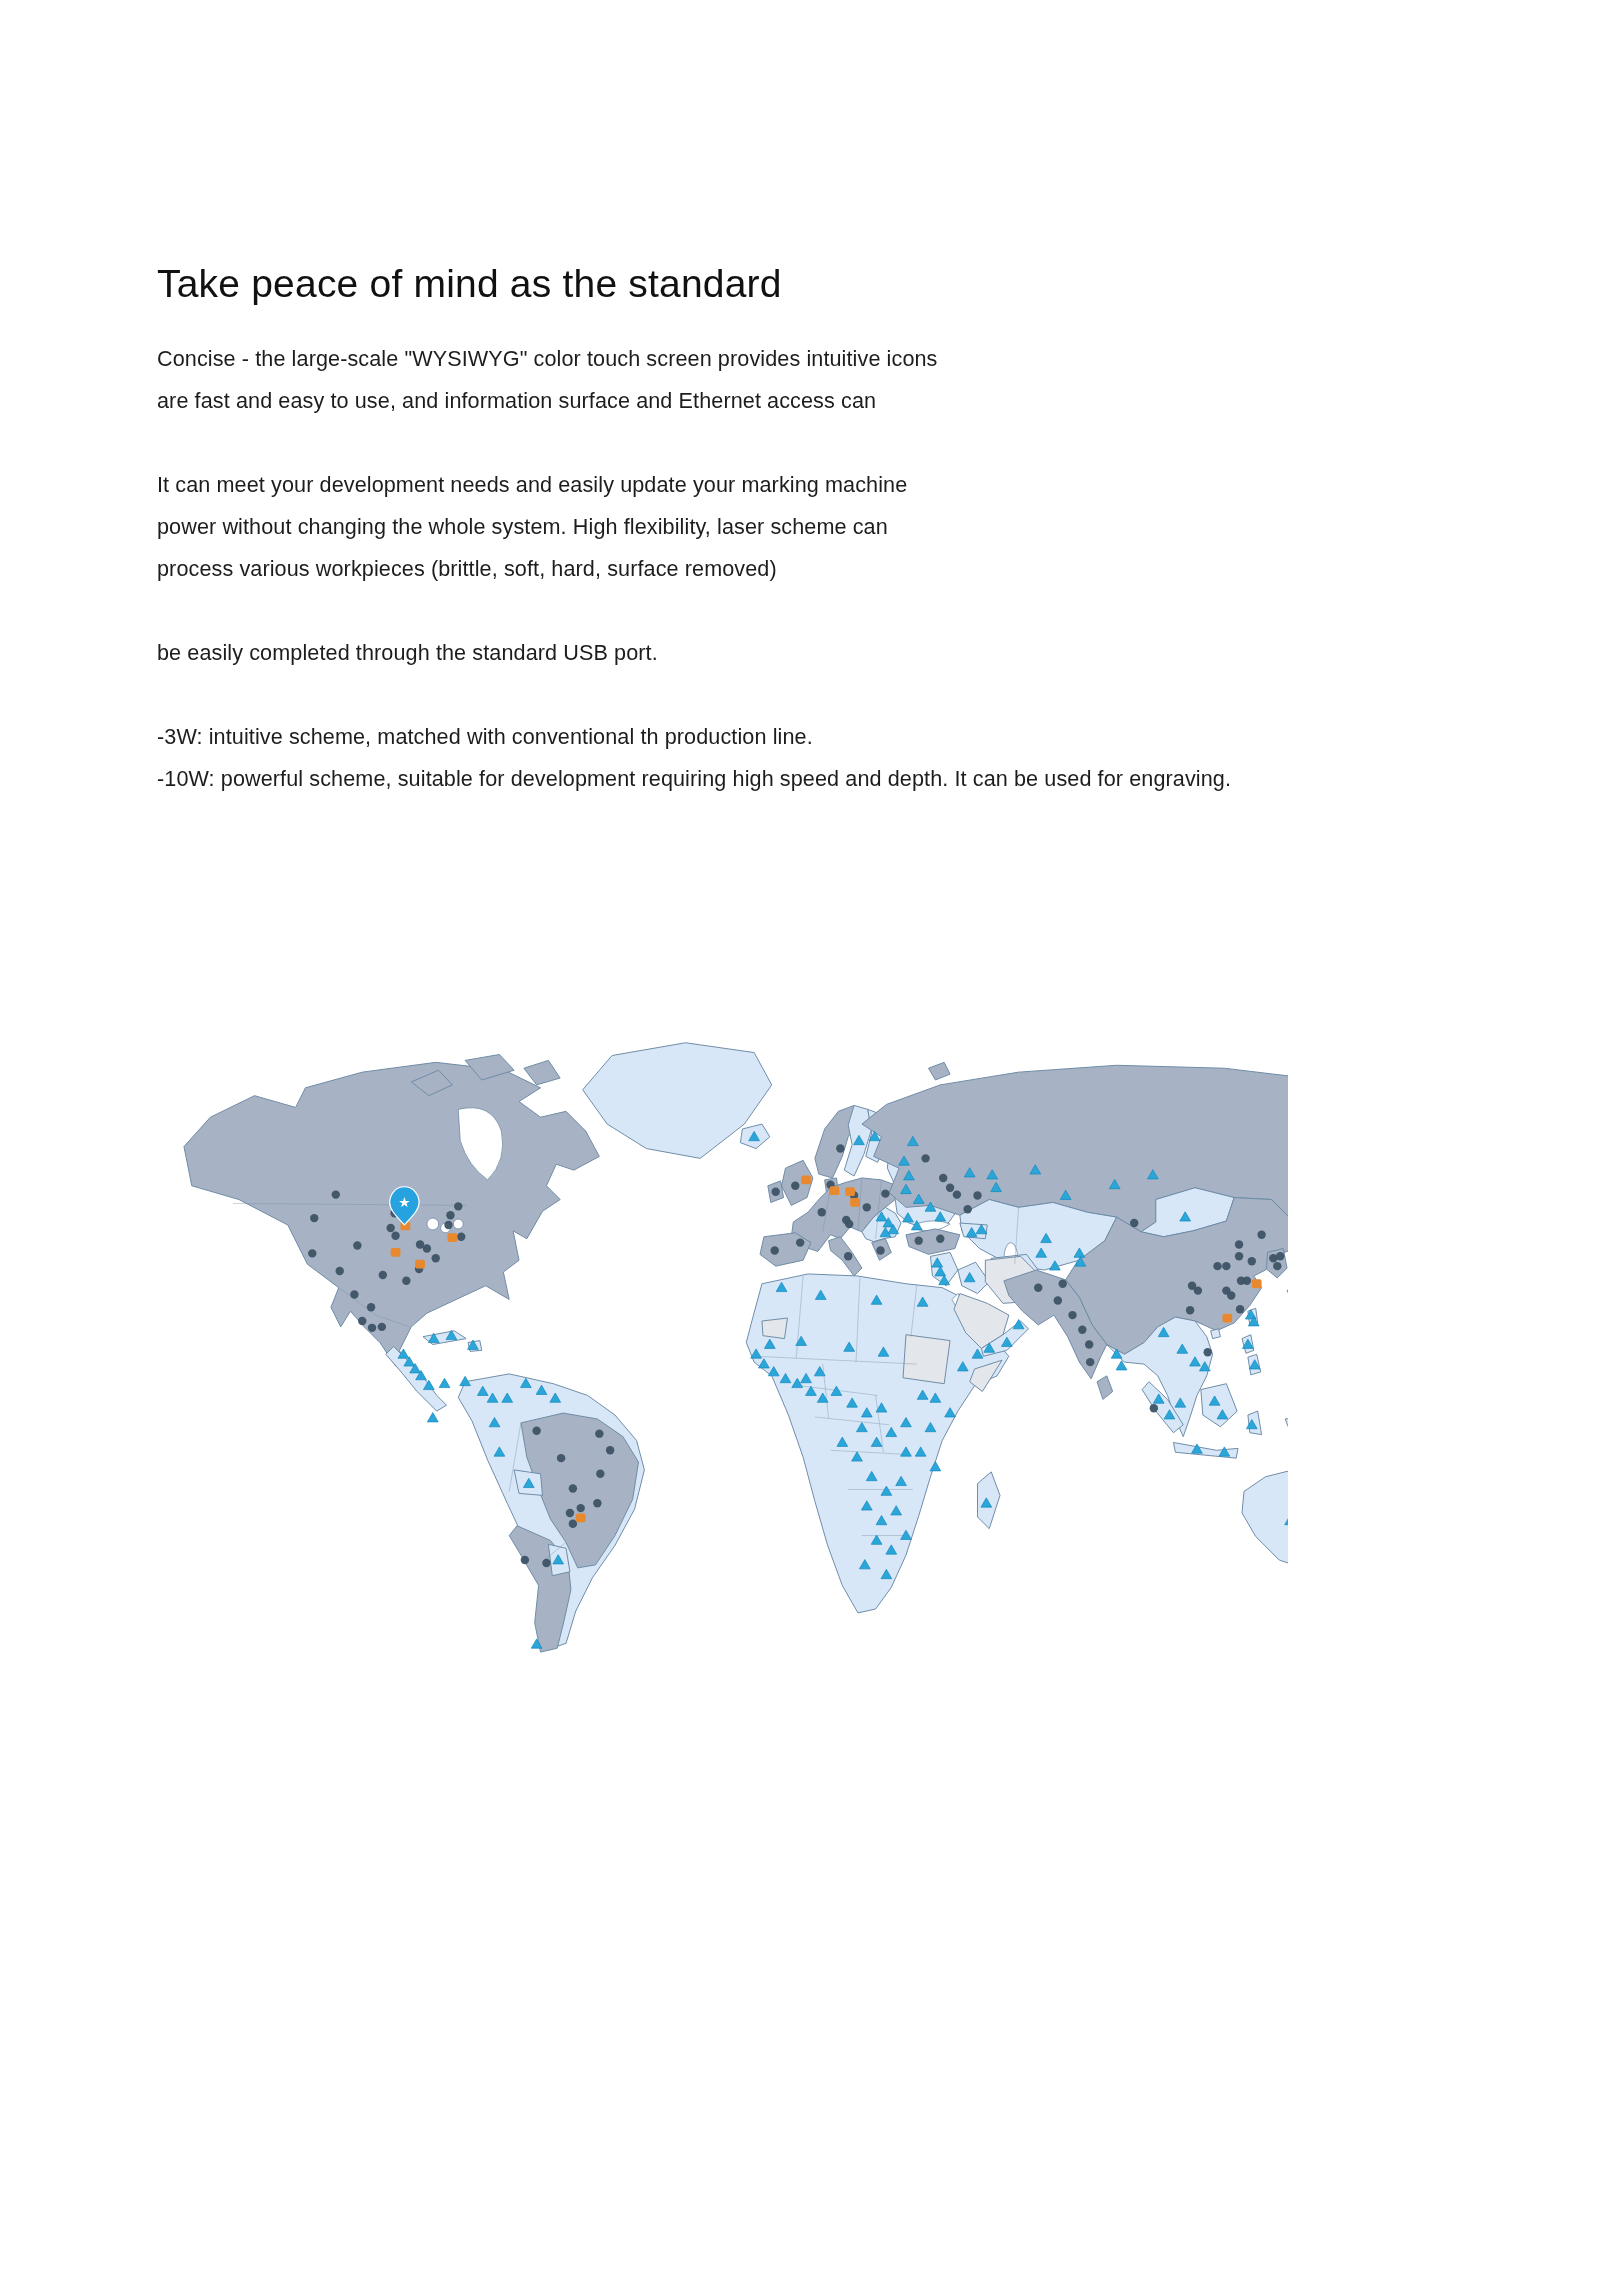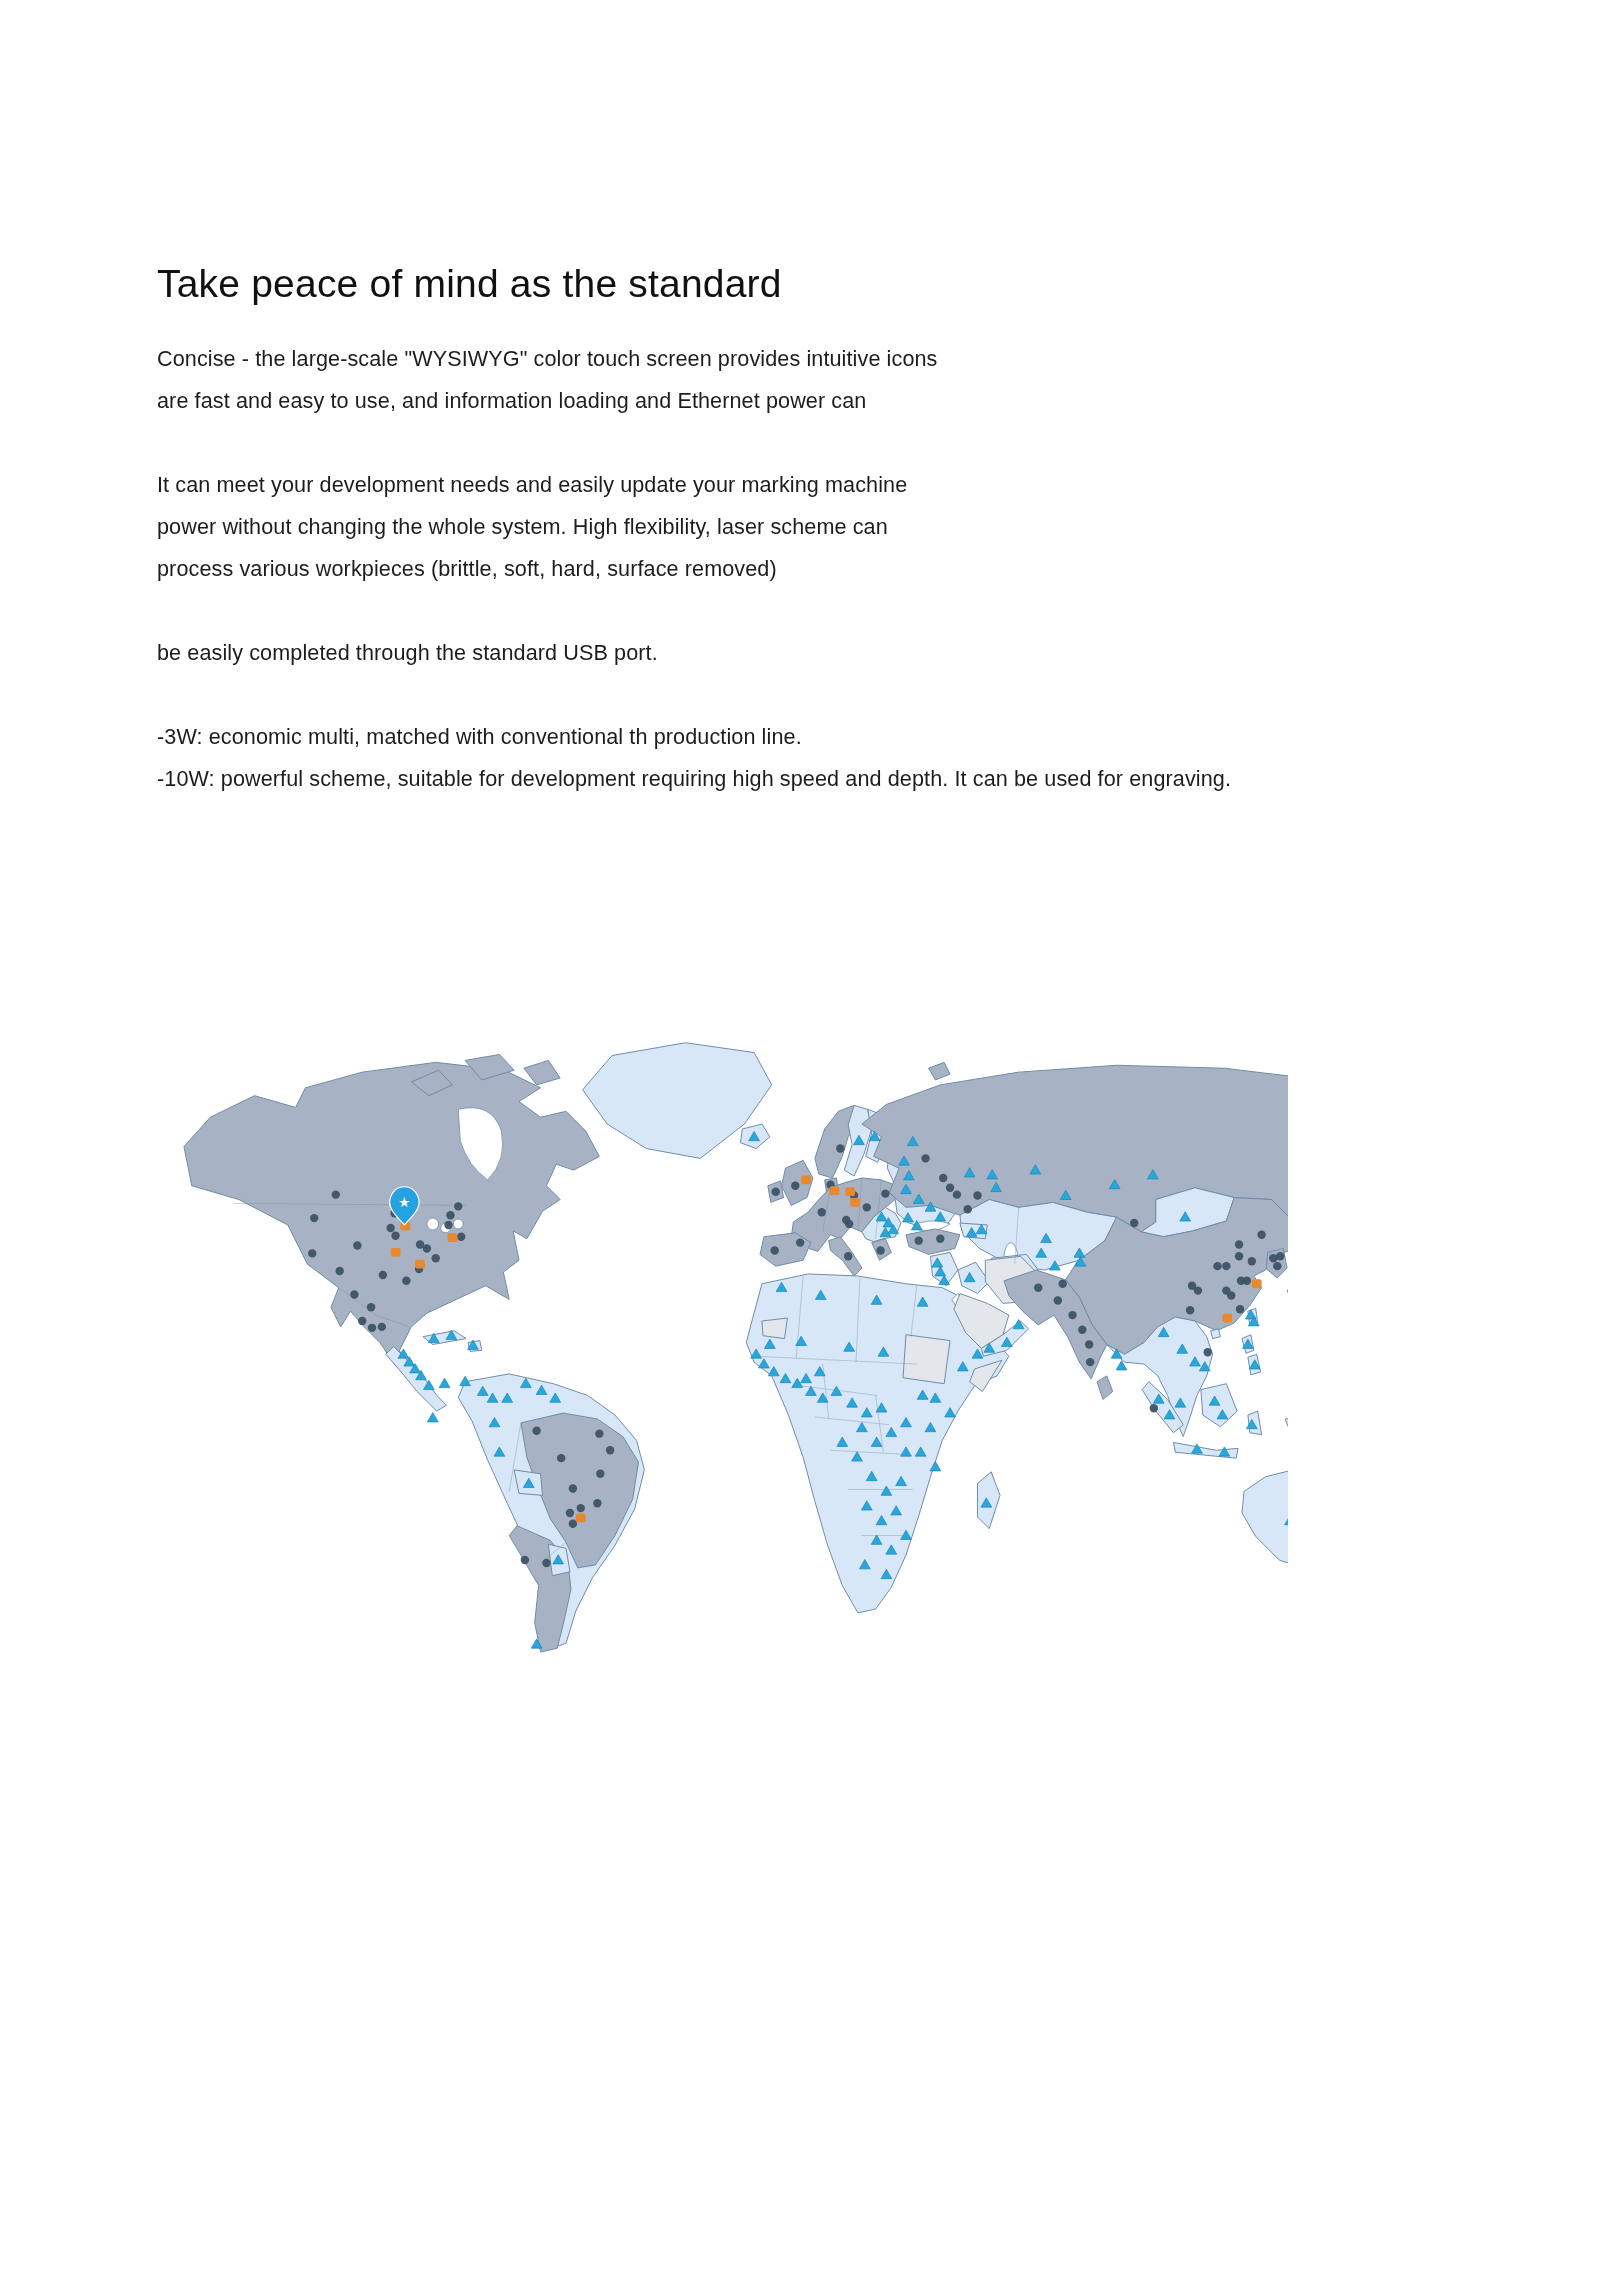--- a/index.html
+++ b/index.html
@@ -51,35 +51,35 @@
 </head>
 <body>
 
 <div class="page">
 
   <div class="doc">
     <h1 class="doc-title">Take peace of mind as the standard</h1>
 
     <div class="para">
       <div class="line">Concise - the large-scale "WYSIWYG" color touch screen provides intuitive icons</div>
-      <div class="line">are fast and easy to use, and information loading and Ethernet power can</div>
+      <div class="line">are fast and easy to use, and information surface and Ethernet access can</div>
     </div>
 
     <div class="para">
       <div class="line">It can meet your development needs and easily update your marking machine</div>
       <div class="line">power without changing the whole system. High flexibility, laser scheme can</div>
       <div class="line">process various workpieces (brittle, soft, hard, surface removed)</div>
     </div>
 
     <div class="para">
       <div class="line">be easily completed through the standard USB port.</div>
     </div>
 
     <div class="para">
-      <div class="line">-3W: economic multi, matched with conventional th production line.</div>
+      <div class="line">-3W: intuitive scheme, matched with conventional th production line.</div>
       <div class="line">-10W: powerful scheme, suitable for development requiring high speed and depth. It can be used for engraving.</div>
     </div>
   </div>
 
   <div class="map-wrap">
     <svg viewBox="0 0 1340 640" xmlns="http://www.w3.org/2000/svg">
 
       <g>
 
         <path class="land-light" d="M 415,60 L 445,25 L 520,12 L 590,22 L 608,55 L 580,95 L 535,130 L 480,120 L 440,95 Z"></path>

